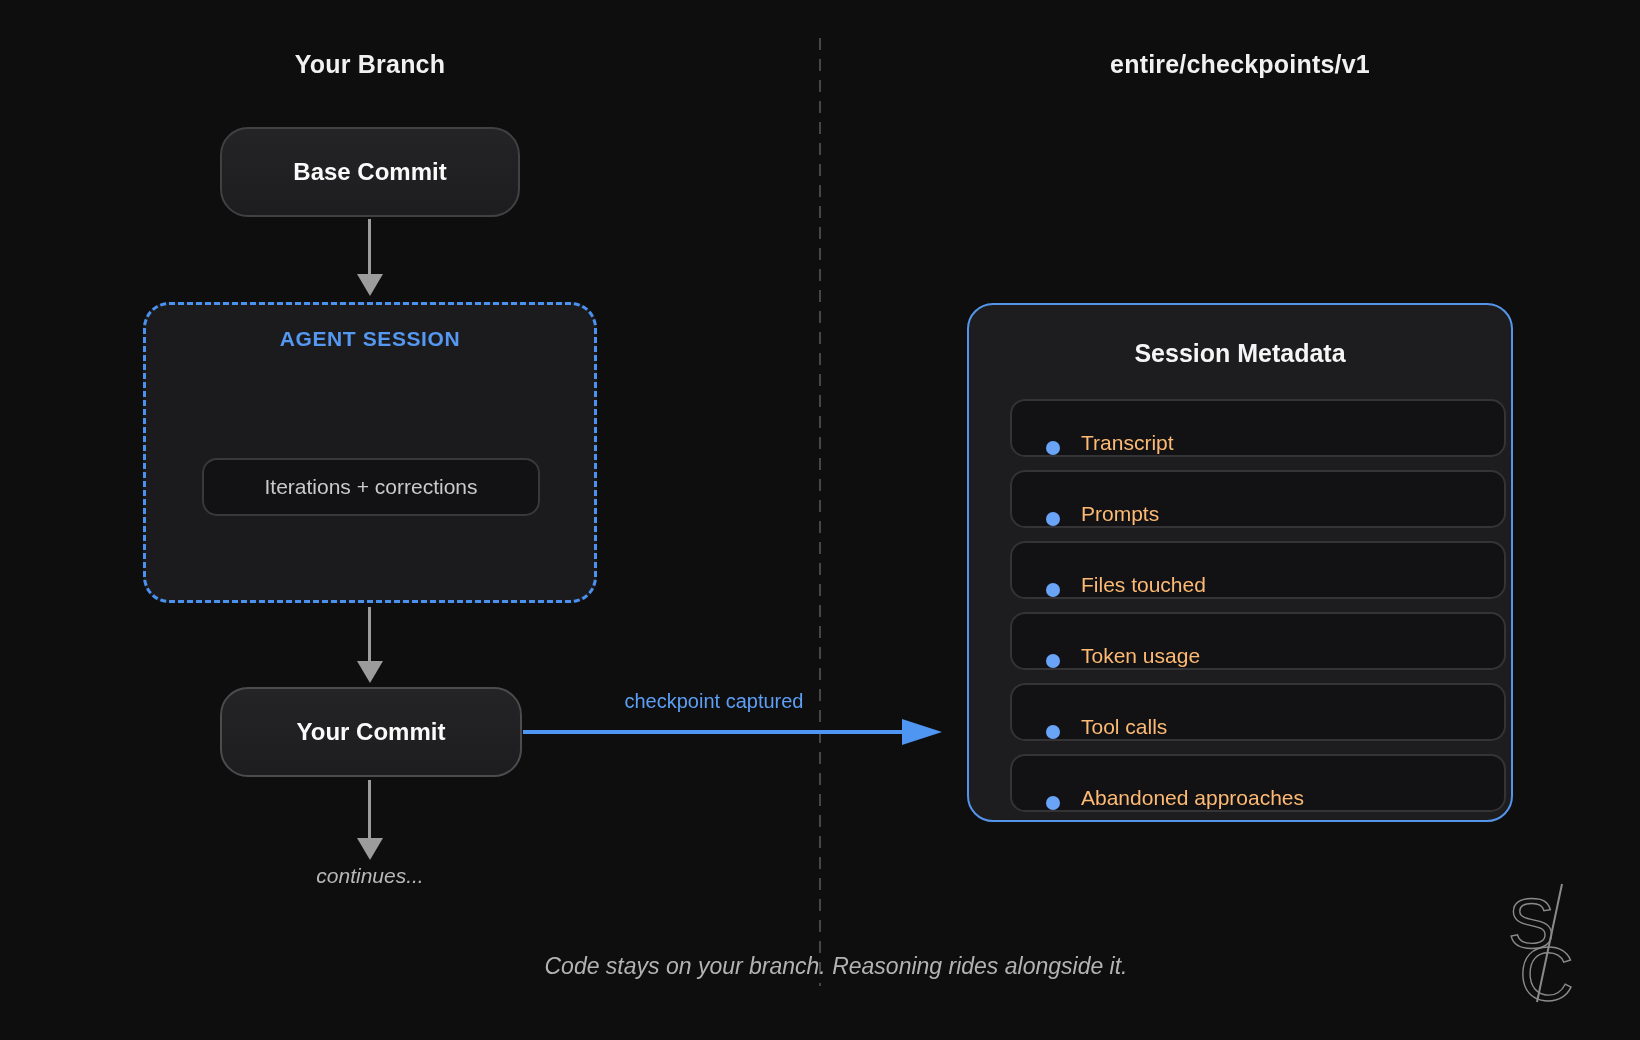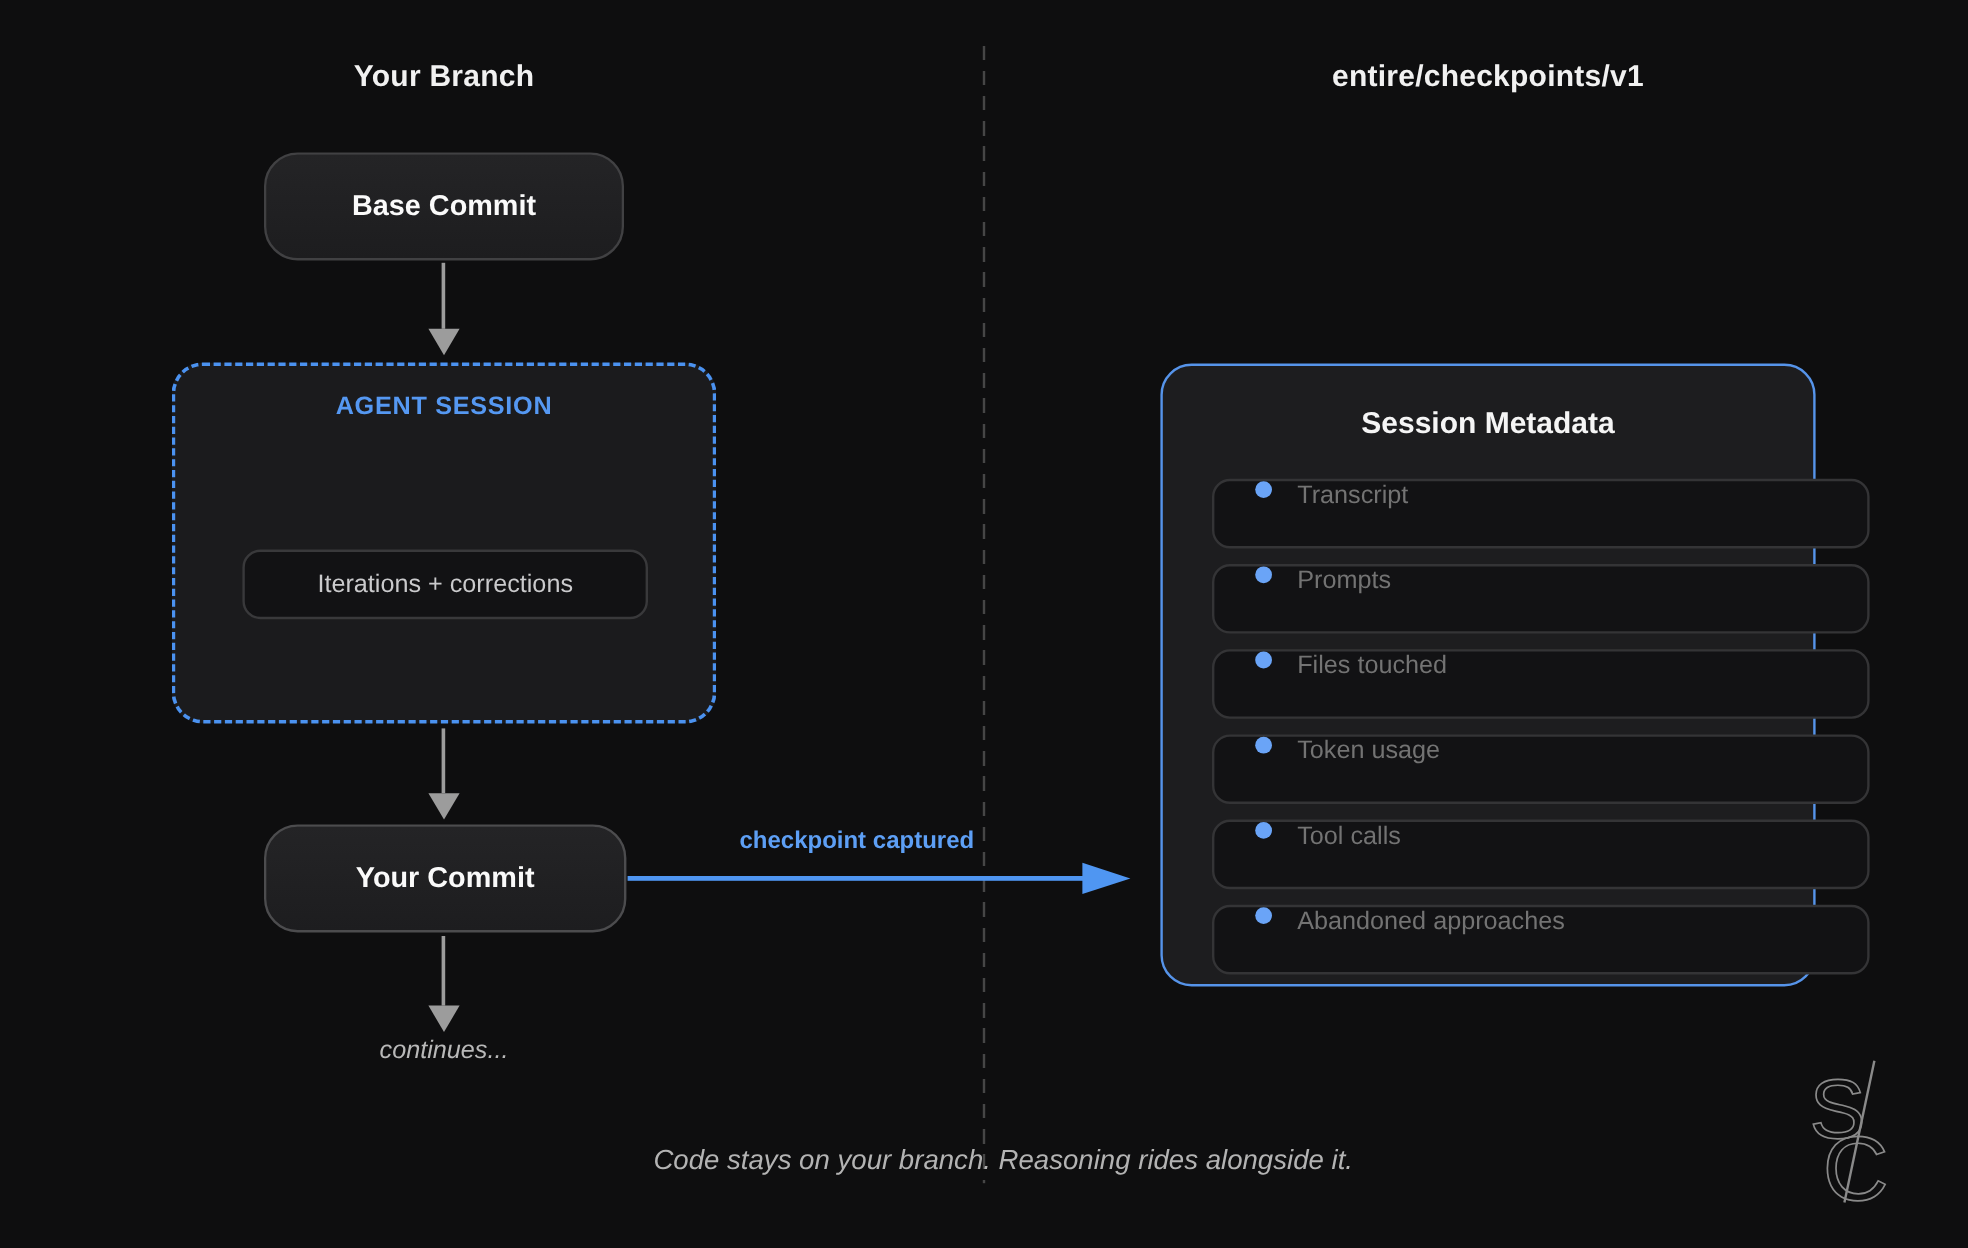--- a/index.html
+++ b/index.html
@@ -95,21 +95,21 @@
     border-top: 13px solid transparent;
     border-bottom: 13px solid transparent;
     border-left: 40px solid #4f96f2;
   }
   #blue-label {
     position: absolute;
     left: 524px; top: 690px;
     width: 380px;
     text-align: center;
     font-size: 20px;
-    font-weight: bold;
+    font-weight: normal;
     color: #5d9ff5;
   }
   #divider {
     position: absolute;
     left: 819px; top: 38px;
     width: 2px; height: 948px;
     background: repeating-linear-gradient(180deg, #464646 0 12px, transparent 12px 21px);
   }
   #meta-panel {
     position: absolute;
@@ -125,29 +125,29 @@
     left: 0; top: 34px;
     width: 100%;
     text-align: center;
     font-size: 25px;
     font-weight: bold;
     color: #f5f5f5;
   }
   .meta-pill {
     position: absolute;
     left: 41px;
-    width: 548px; height: 58px;
+    width: 496px; height: 58px;
     box-sizing: border-box;
     background: #121214;
     border: 2px solid #343436;
     border-radius: 15px;
     display: flex;
-    align-items: flex-start;
-    font-size: 21px;
-    color: #737373;
+    align-items: flex-end;
+    font-size: 21px;
+    color: #fdba74;
   }
   .bullet {
     width: 14px; height: 14px;
     border-radius: 50%;
     background: #6aa4f7;
     margin-left: 34px;
     margin-right: 21px;
     flex: 0 0 auto;
   }
   #continues {

